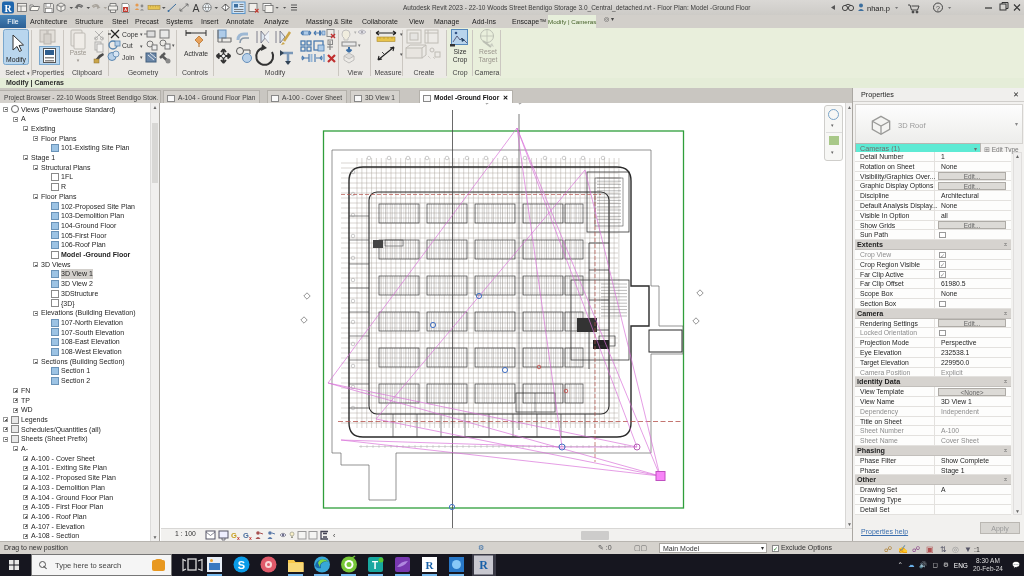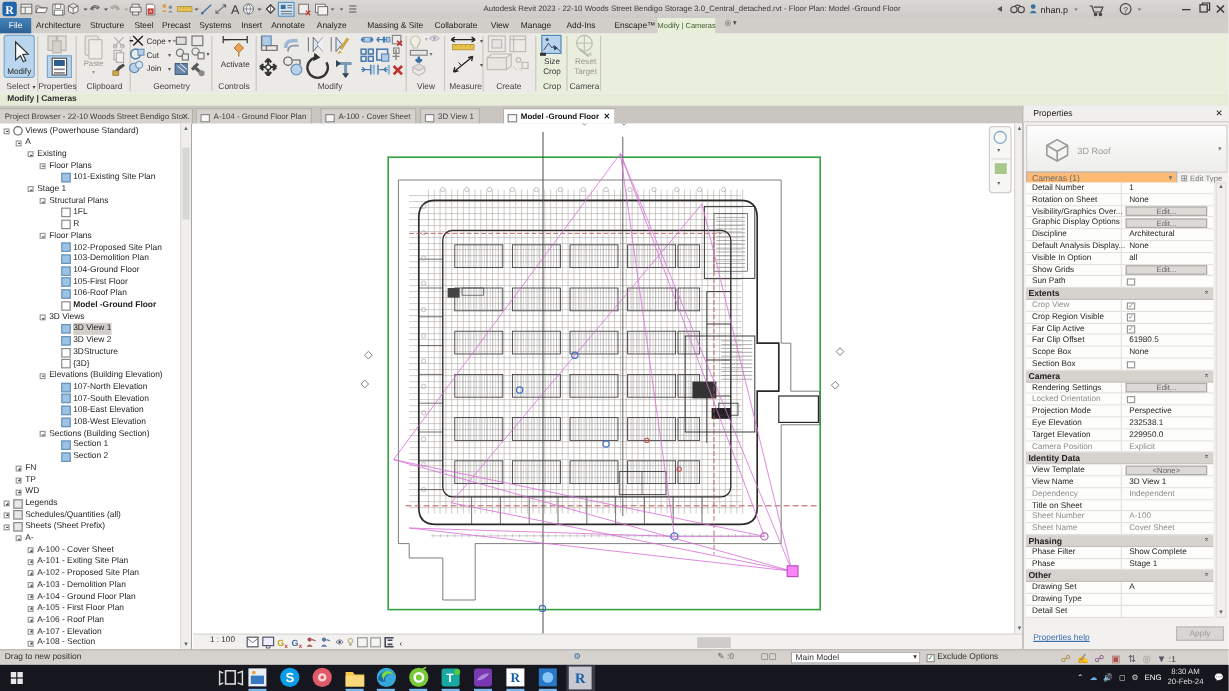--- a/index.html
+++ b/index.html
@@ -44,21 +44,21 @@
 #vscroll { position:absolute; left:845px; top:103px; width:8px; height:425px; background:#f0efee; border-left:1px solid #d8d7d5; }
 #bottomstrip { position:absolute; left:161px; top:528px; width:691px; height:13px; background:#f2f1ef; border-top:1px solid #d8d7d5; font-size:6.8px; color:#333; }
 #hscrollthumb { position:absolute; left:420px; top:2px; width:28px; height:9px; background:#cdcccb; border-radius:1px; }
 #navbar { position:absolute; left:824px; top:105px; width:19px; height:56px; background:#f7f7f5; border:1px solid #cfcecb; border-radius:3px; }
 
 #props { position:absolute; left:852px; top:88px; width:172px; height:453px; background:#f2f1ef; border-left:1px solid #aaa7a2; font-size:7.2px; color:#1e1e1e; }
 #phead { position:absolute; left:0; top:0; width:172px; height:14px; background:#f0efed; border-bottom:1px solid #d0cecb; line-height:14px; padding-left:8px; }
 #typesel { position:absolute; left:2px; top:16px; width:168px; height:40px; background:linear-gradient(#fdfdfd,#ededeb); border:1px solid #d5d3d0; }
 #typesel .cube { position:absolute; left:12px; top:7px; width:26px; height:26px; }
 #typesel .tname { position:absolute; left:42px; top:16px; color:#9a9a9a; font-size:7.5px; }
-#camsel { position:absolute; left:2px; top:55px; width:126px; height:11px; background:#fdba74; border:1px solid #b8b6b2; color:#6e6e6e; line-height:10px; padding-left:4px; }
+#camsel { position:absolute; left:2px; top:55px; width:126px; height:11px; background:#5eead4; border:1px solid #b8b6b2; color:#6e6e6e; line-height:10px; padding-left:4px; }
 #edittype { position:absolute; left:131px; top:56px; width:41px; height:11px; color:#777; line-height:11px; font-size:6.5px; }
 .prow { position:absolute; left:2px; width:156px; height:9.8px; border-bottom:1px solid #e3e1de; background:#fdfdfc; line-height:9.4px; white-space:nowrap; font-size:6.8px; }
 .prow .pname { position:absolute; left:5px; top:0; }
 .prow .pval { position:absolute; left:86px; top:0; }
 .prow.pgray .pname, .prow.pgray .pval { color:#8d8d8d; }
 .phdr { position:absolute; left:2px; width:156px; height:9.8px; background:#d6d3cf; border-bottom:1px solid #c2bfbb; font-weight:bold; line-height:9.8px; padding-left:2px; color:#222; }
 .phdr .pcol { position:absolute; right:3px; font-weight:normal; color:#555; font-size:6px; }
 .pbtn { position:absolute; left:83px; top:0.8px; width:68px; height:8px; background:#dcdad6; border:1px solid #aeaba6; color:#666; text-align:center; line-height:7.5px; font-size:6.5px; }
 .pchk { position:absolute; left:84px; top:1.5px; width:6.5px; height:6.5px; background:#fff; border:1px solid #999; }
 .pchkc { color:#888; font-size:6px; line-height:6px; text-align:center; }
@@ -911,20 +911,27 @@
 
 <div id="taskbar">
 <svg width="30" height="22" viewBox="0 0 30 22" style="position:absolute;left:0;top:0">
         <g fill="#e8e8e8">
           <rect x="9" y="6" width="4.5" height="4.5"></rect>
           <rect x="14.5" y="6" width="4.5" height="4.5"></rect>
           <rect x="9" y="11.5" width="4.5" height="4.5"></rect>
           <rect x="14.5" y="11.5" width="4.5" height="4.5"></rect>
         </g>
       </svg>
+<div id="searchbox">
+        <span style="position:absolute;left:7px;top:5.5px;width:7px;height:7px;border:1.2px solid #555;border-radius:50%"></span>
+        <span style="position:absolute;left:11px;top:12px;width:4px;height:1.2px;background:#555;transform:rotate(40deg)"></span>
+        <span style="position:absolute;left:23px;top:0">Type here to search</span>
+        <span style="position:absolute;right:6px;top:5px;width:13px;height:11px;background:#e89820;border-radius:2px"></span>
+        <span style="position:absolute;right:9px;top:4px;width:7px;height:3px;border:1.5px solid #e89820;border-bottom:none;border-radius:2px 2px 0 0"></span>
+      </div>
 <svg width="300" height="22" viewBox="0 0 300 22" style="position:absolute;left:180px;top:0">
         <rect x="8" y="5" width="8" height="11" fill="none" stroke="#dcdcdc" stroke-width="1.3"></rect>
         <path d="M18 7 l4 -1.5 v11 l-4 -1.5 M6 7 l-3 -1.5 v11 l3 -1.5" fill="none" stroke="#dcdcdc" stroke-width="1.2"></path>
       </svg>
 <svg width="310" height="22" viewBox="206 0 310 22" style="position:absolute;left:206px;top:0">
         <rect x="472" y="0" width="24" height="22" fill="#3a3a46"></rect>
         <rect x="474" y="1.5" width="19" height="19" fill="#c8c8d0"></rect>
         <rect x="207" y="3" width="15" height="15" fill="#e8eef6"></rect>
         <rect x="209" y="9" width="11" height="7" fill="#3878c0"></rect>
         <circle cx="211.5" cy="6.5" r="1.5" fill="#e8a030"></circle>

